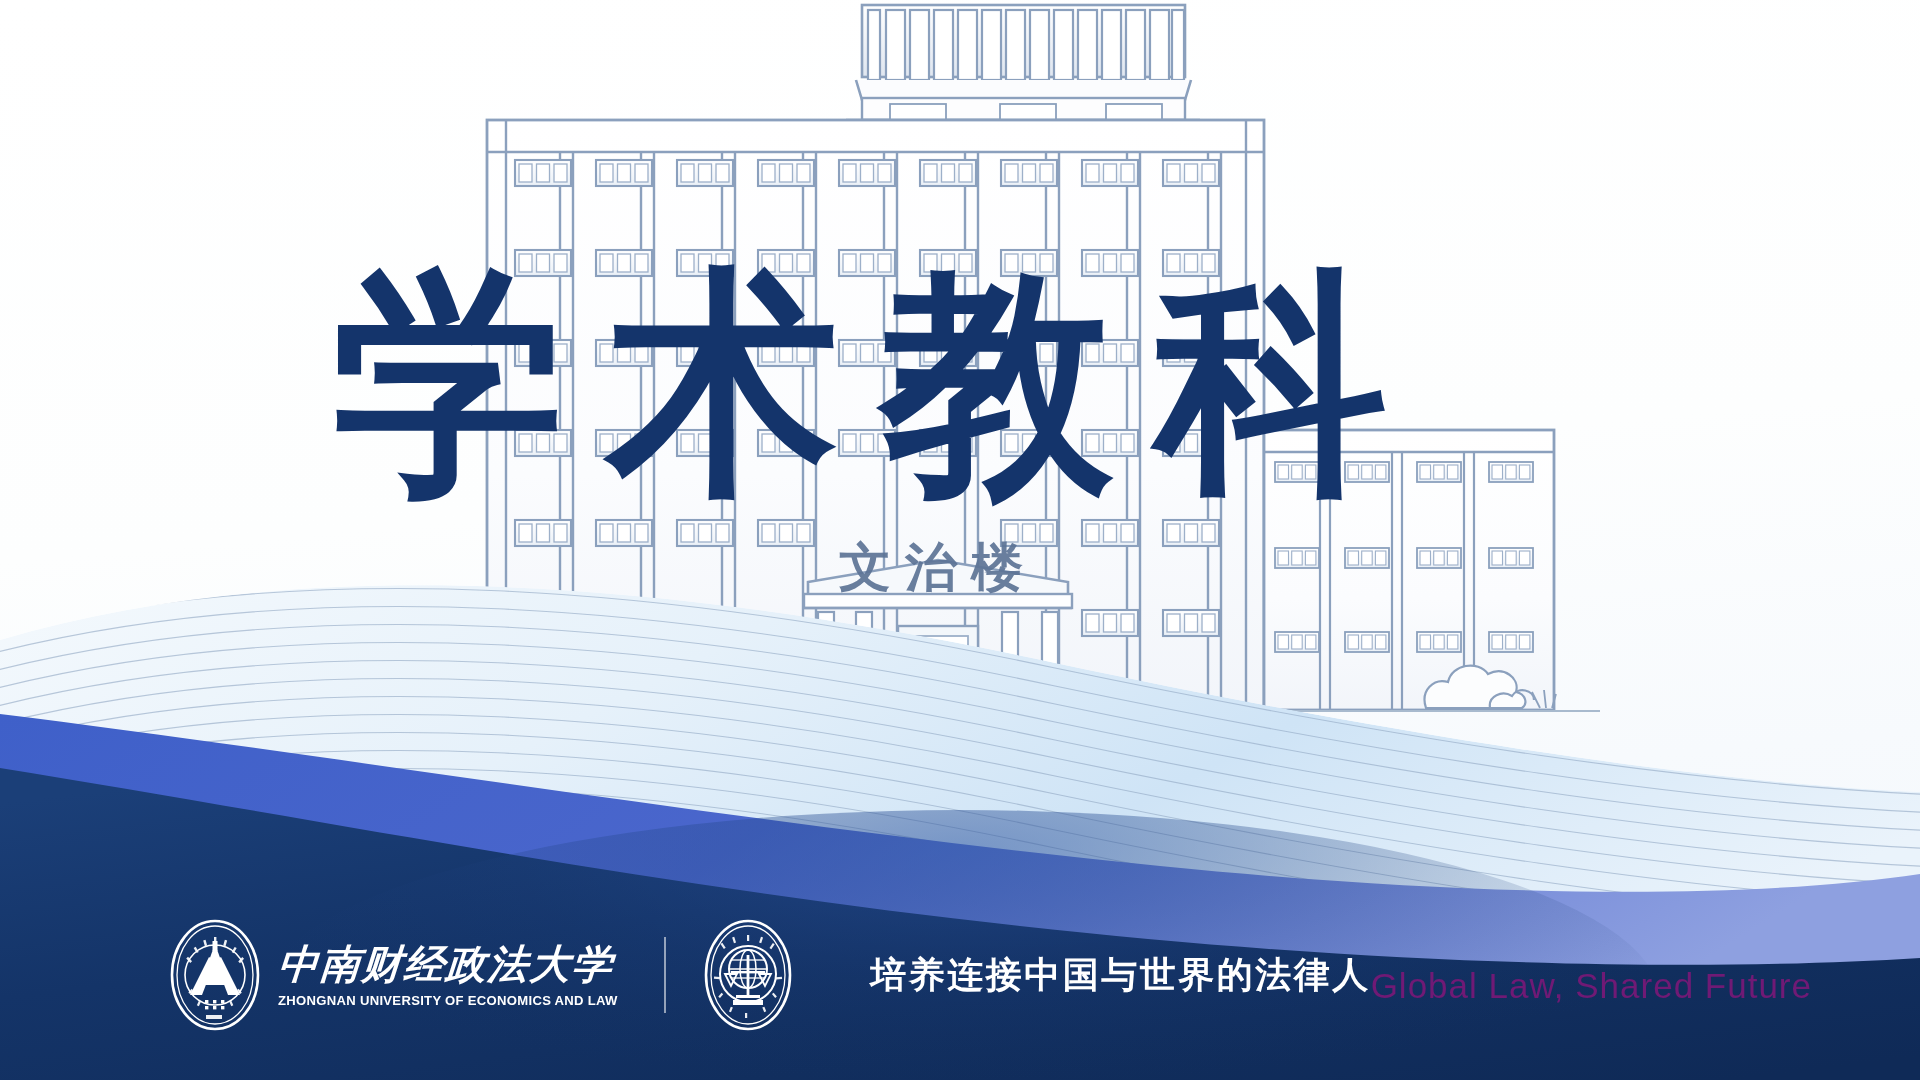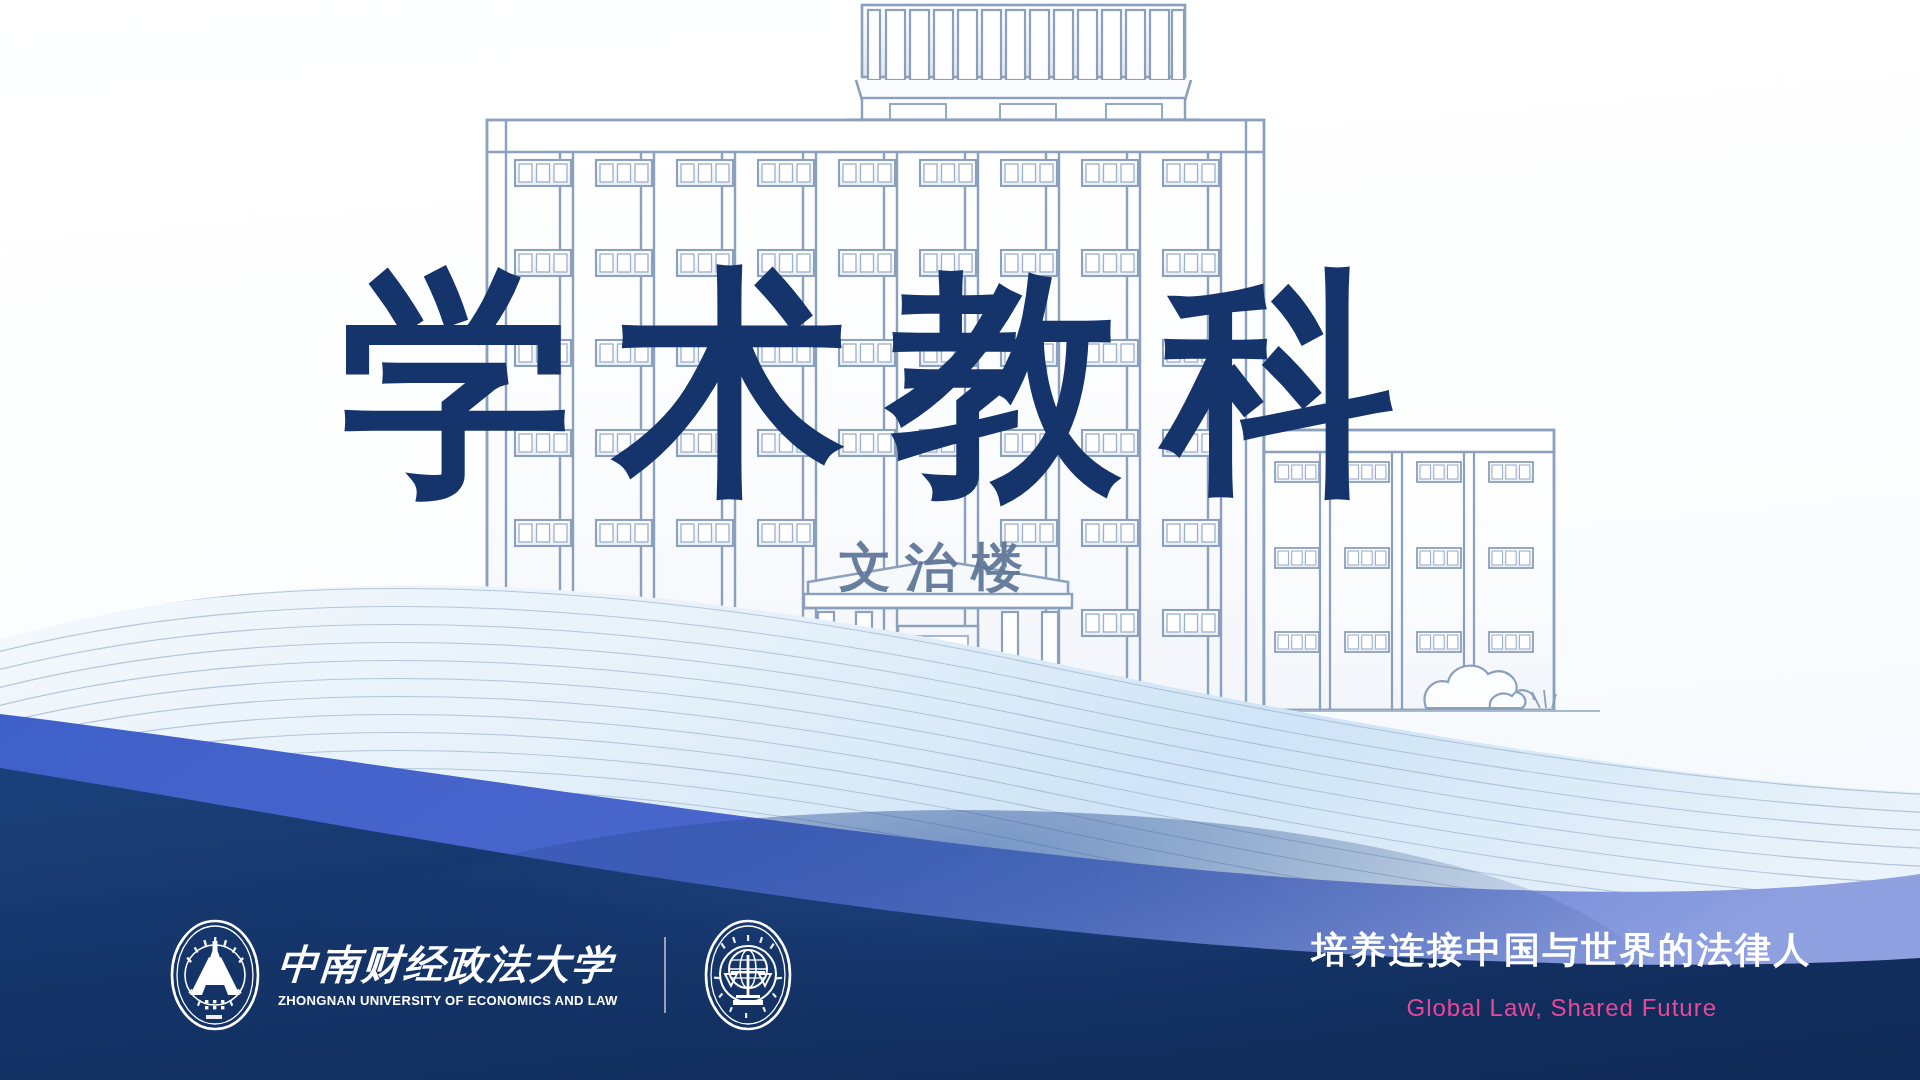--- a/index.html
+++ b/index.html
@@ -41,21 +41,21 @@
     left: 0;
     top: 0;
     width: 1920px;
     height: 1080px;
     pointer-events: none;
   }
 
   
   .title-wrap {
     position: absolute;
-    left: 12px;
+    left: 4px;
     top: 268px;
     width: 1712px;
     text-align: center;
     pointer-events: none;
     text-decoration: underline;
   }
   .main-title {
     display: inline-block;
     font-family: "DejaVu Sans", "Liberation Sans", sans-serif;
     font-size: 232px;
@@ -129,35 +129,35 @@
     height: 76px;
     background: rgba(255,255,255,0.55);
     margin: 0 36px;
     flex: 0 0 auto;
   }
 
   .footer-right {
     margin-left: auto;
     margin-right: 108px;
     display: flex;
-    flex-direction: column;
+    flex-direction: row;
     align-items: center;
   }
   .tagline-cn {
     color: #ffffff;
     font-size: 36px;
     font-weight: 700;
     letter-spacing: 2.5px;
     line-height: 1.2;
     font-family: "DejaVu Sans", "Liberation Sans", sans-serif;
     white-space: nowrap;
   }
   .tagline-en {
-    color: #ec4899;
-    font-size: 24px;
+    color: #701a75;
+    font-size: 35px;
     font-weight: 400;
     letter-spacing: 1px;
     margin-top: 22px;
     white-space: nowrap;
     font-family: "Liberation Sans", "DejaVu Sans", sans-serif;
   }
 </style>
 </head>
 <body>
 

